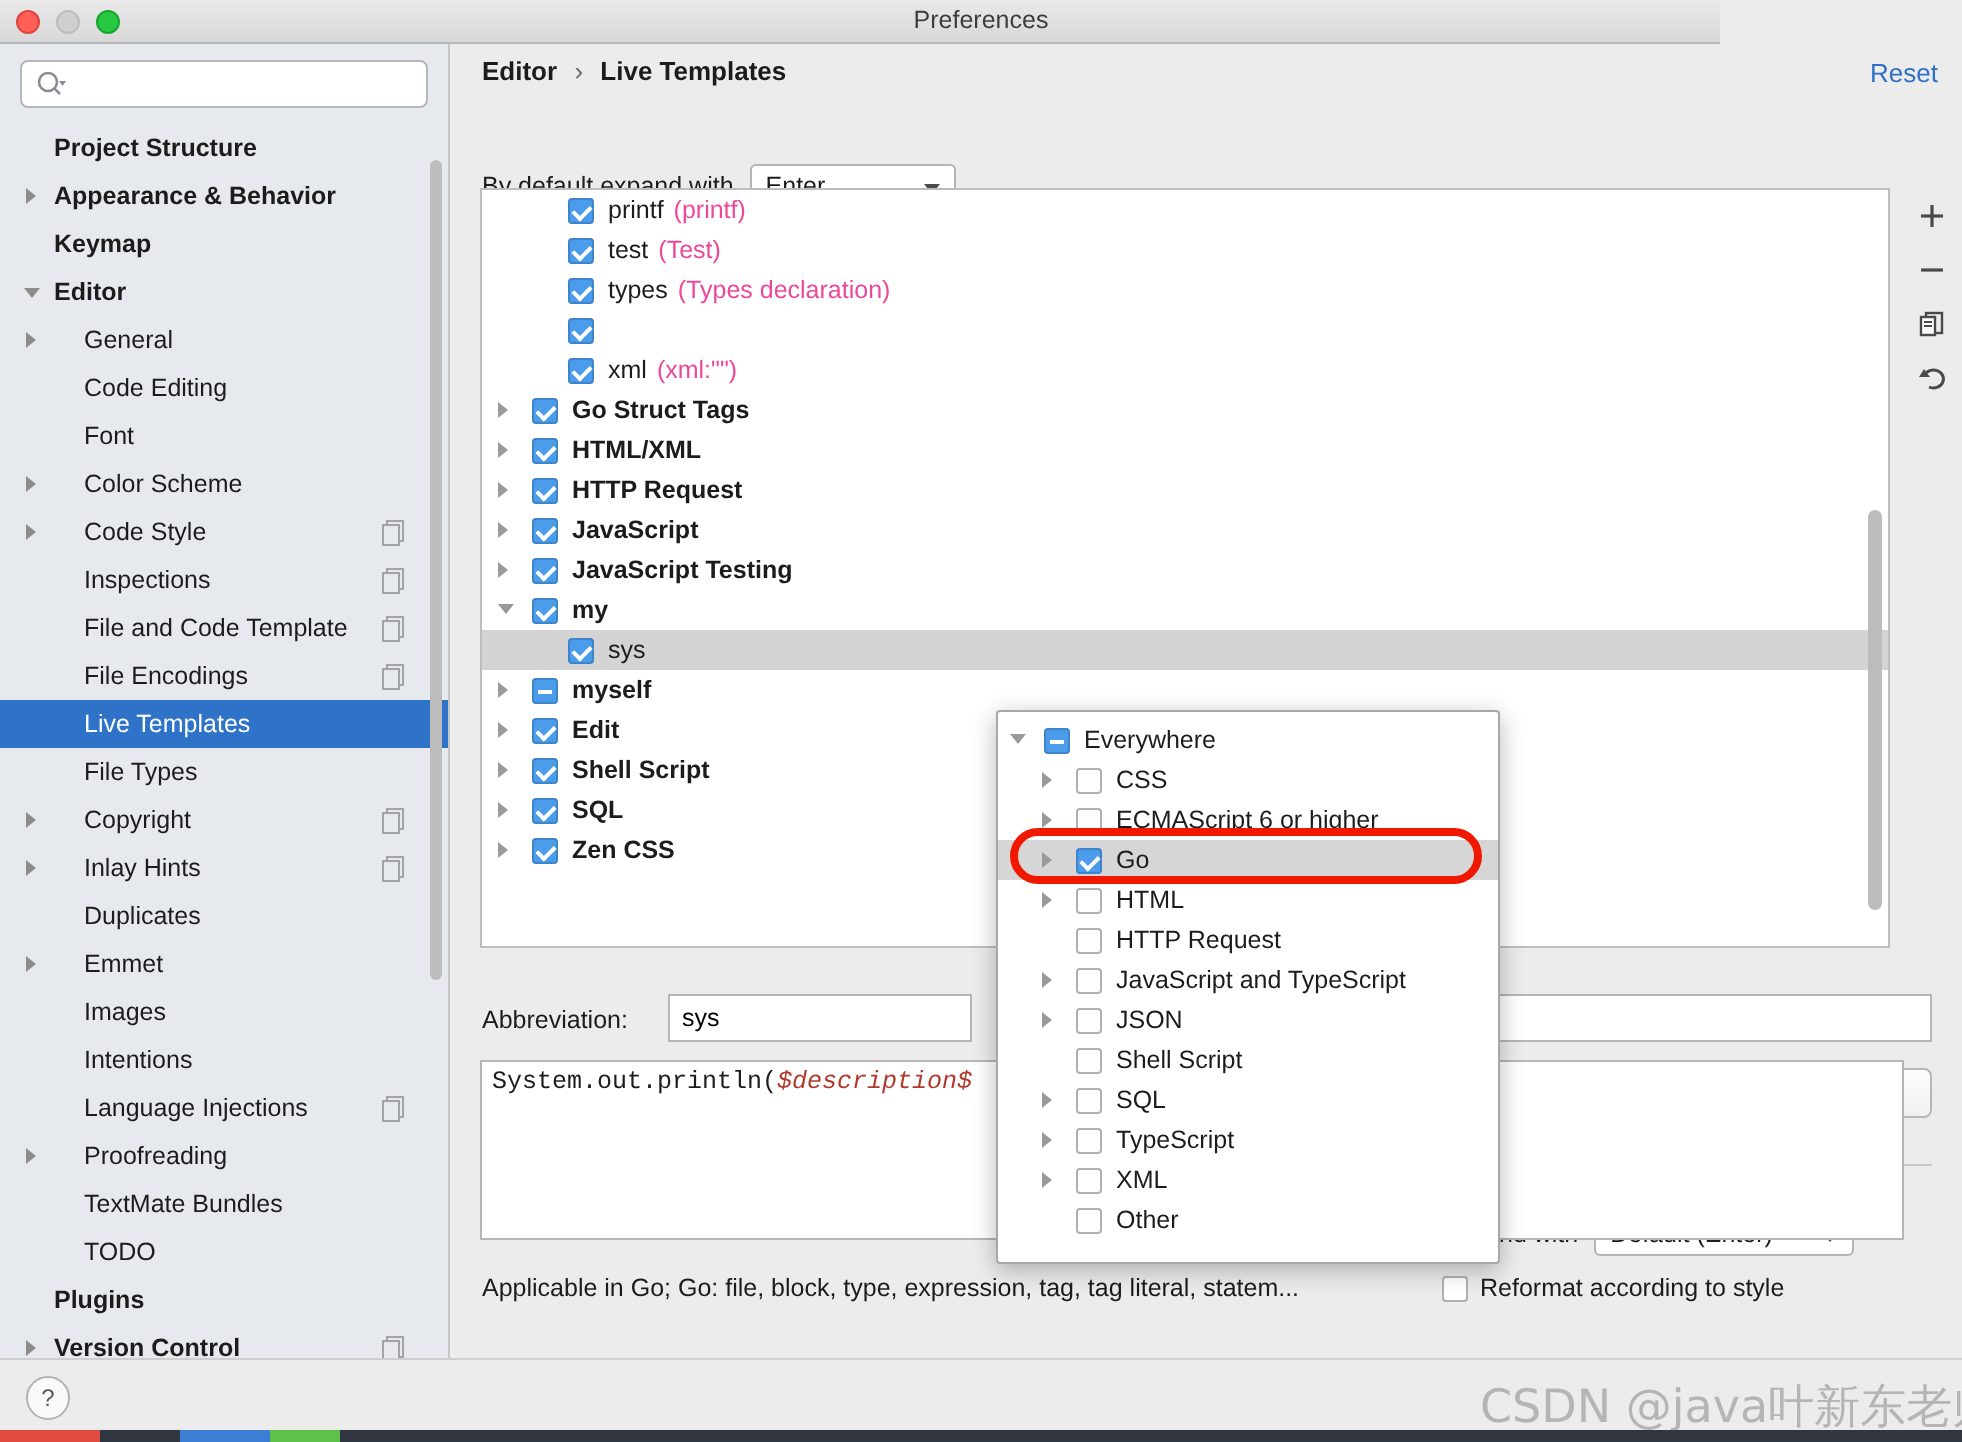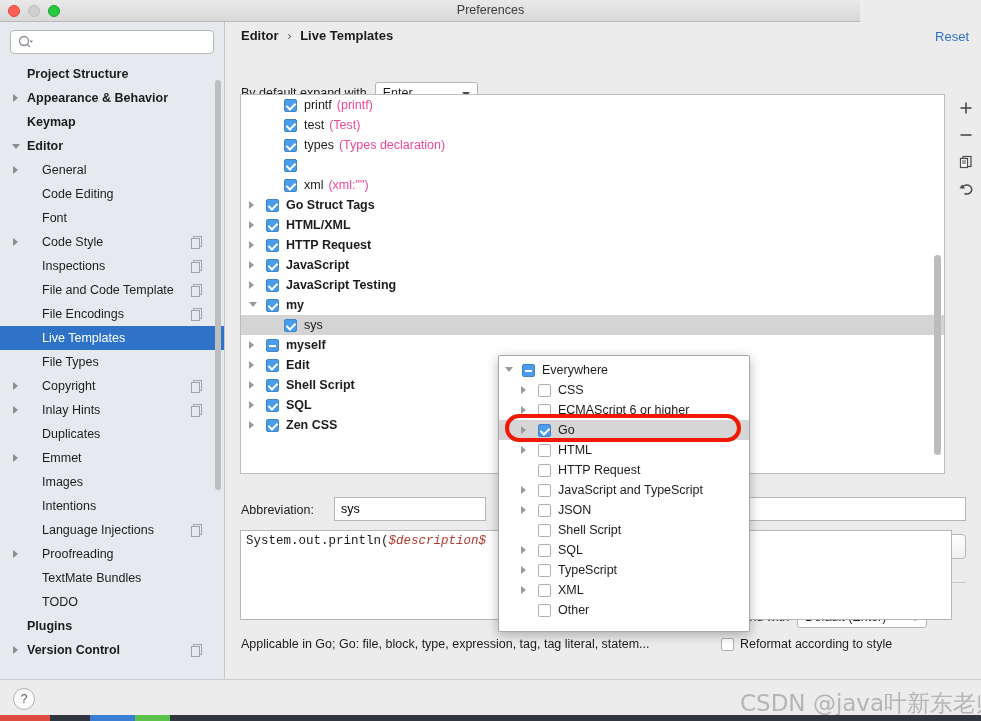--- a/index.html
+++ b/index.html
@@ -265,20 +265,21 @@
       </div>
     </div>
     <div class="tree" id="sidebar-tree">
         <div class="s-item lvl0"><span class="lbl">Project Structure</span></div>
         <div class="s-item lvl0"><span class="arrow"></span><span class="lbl">Appearance &amp; Behavior</span></div>
         <div class="s-item lvl0"><span class="lbl">Keymap</span></div>
         <div class="s-item lvl0"><span class="arrow down"></span><span class="lbl">Editor</span></div>
         <div class="s-item lvl1"><span class="arrow"></span><span class="lbl">General</span></div>
         <div class="s-item lvl1"><span class="lbl">Code Editing</span></div>
         <div class="s-item lvl1"><span class="lbl">Font</span></div>
+        <div class="s-item lvl1"><span class="arrow"></span><span class="lbl">Color Scheme</span></div>
         <div class="s-item lvl1"><span class="arrow"></span><span class="lbl">Code Style</span><span class="copy-ico"></span></div>
         <div class="s-item lvl1"><span class="lbl">Inspections</span><span class="copy-ico"></span></div>
         <div class="s-item lvl1"><span class="lbl">File and Code Template</span><span class="copy-ico"></span></div>
         <div class="s-item lvl1"><span class="lbl">File Encodings</span><span class="copy-ico"></span></div>
         <div class="s-item lvl1 selected"><span class="lbl">Live Templates</span></div>
         <div class="s-item lvl1"><span class="lbl">File Types</span></div>
         <div class="s-item lvl1"><span class="arrow"></span><span class="lbl">Copyright</span><span class="copy-ico"></span></div>
         <div class="s-item lvl1"><span class="arrow"></span><span class="lbl">Inlay Hints</span><span class="copy-ico"></span></div>
         <div class="s-item lvl1"><span class="lbl">Duplicates</span></div>
         <div class="s-item lvl1"><span class="arrow"></span><span class="lbl">Emmet</span></div>

